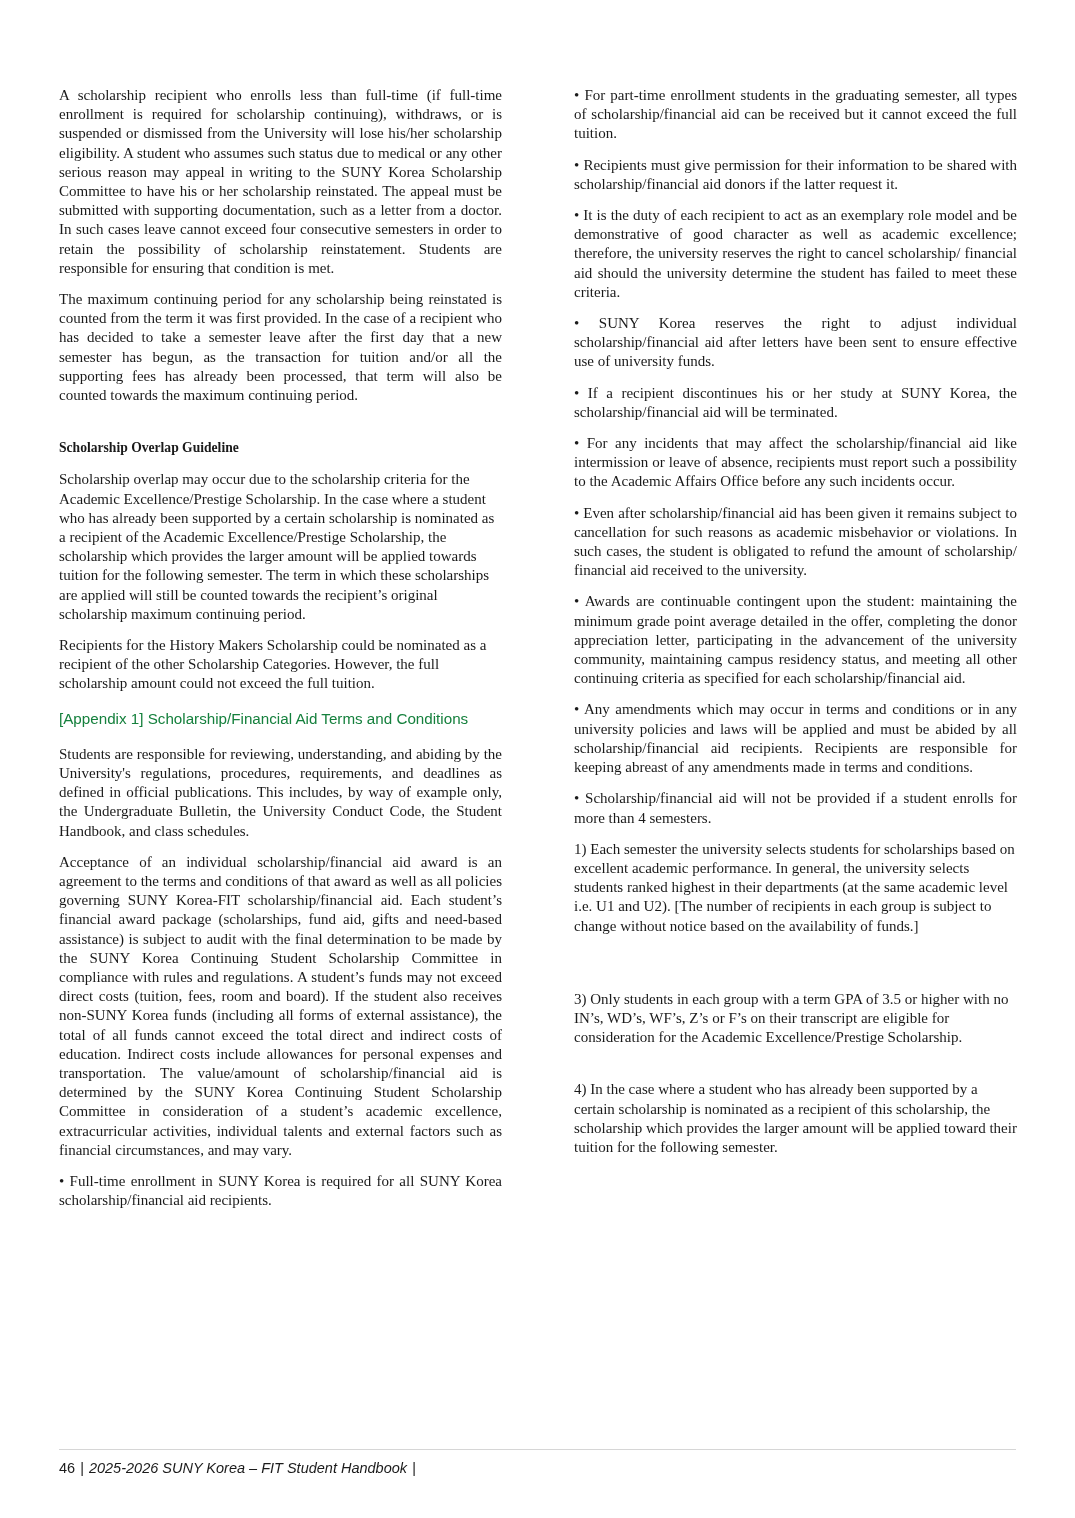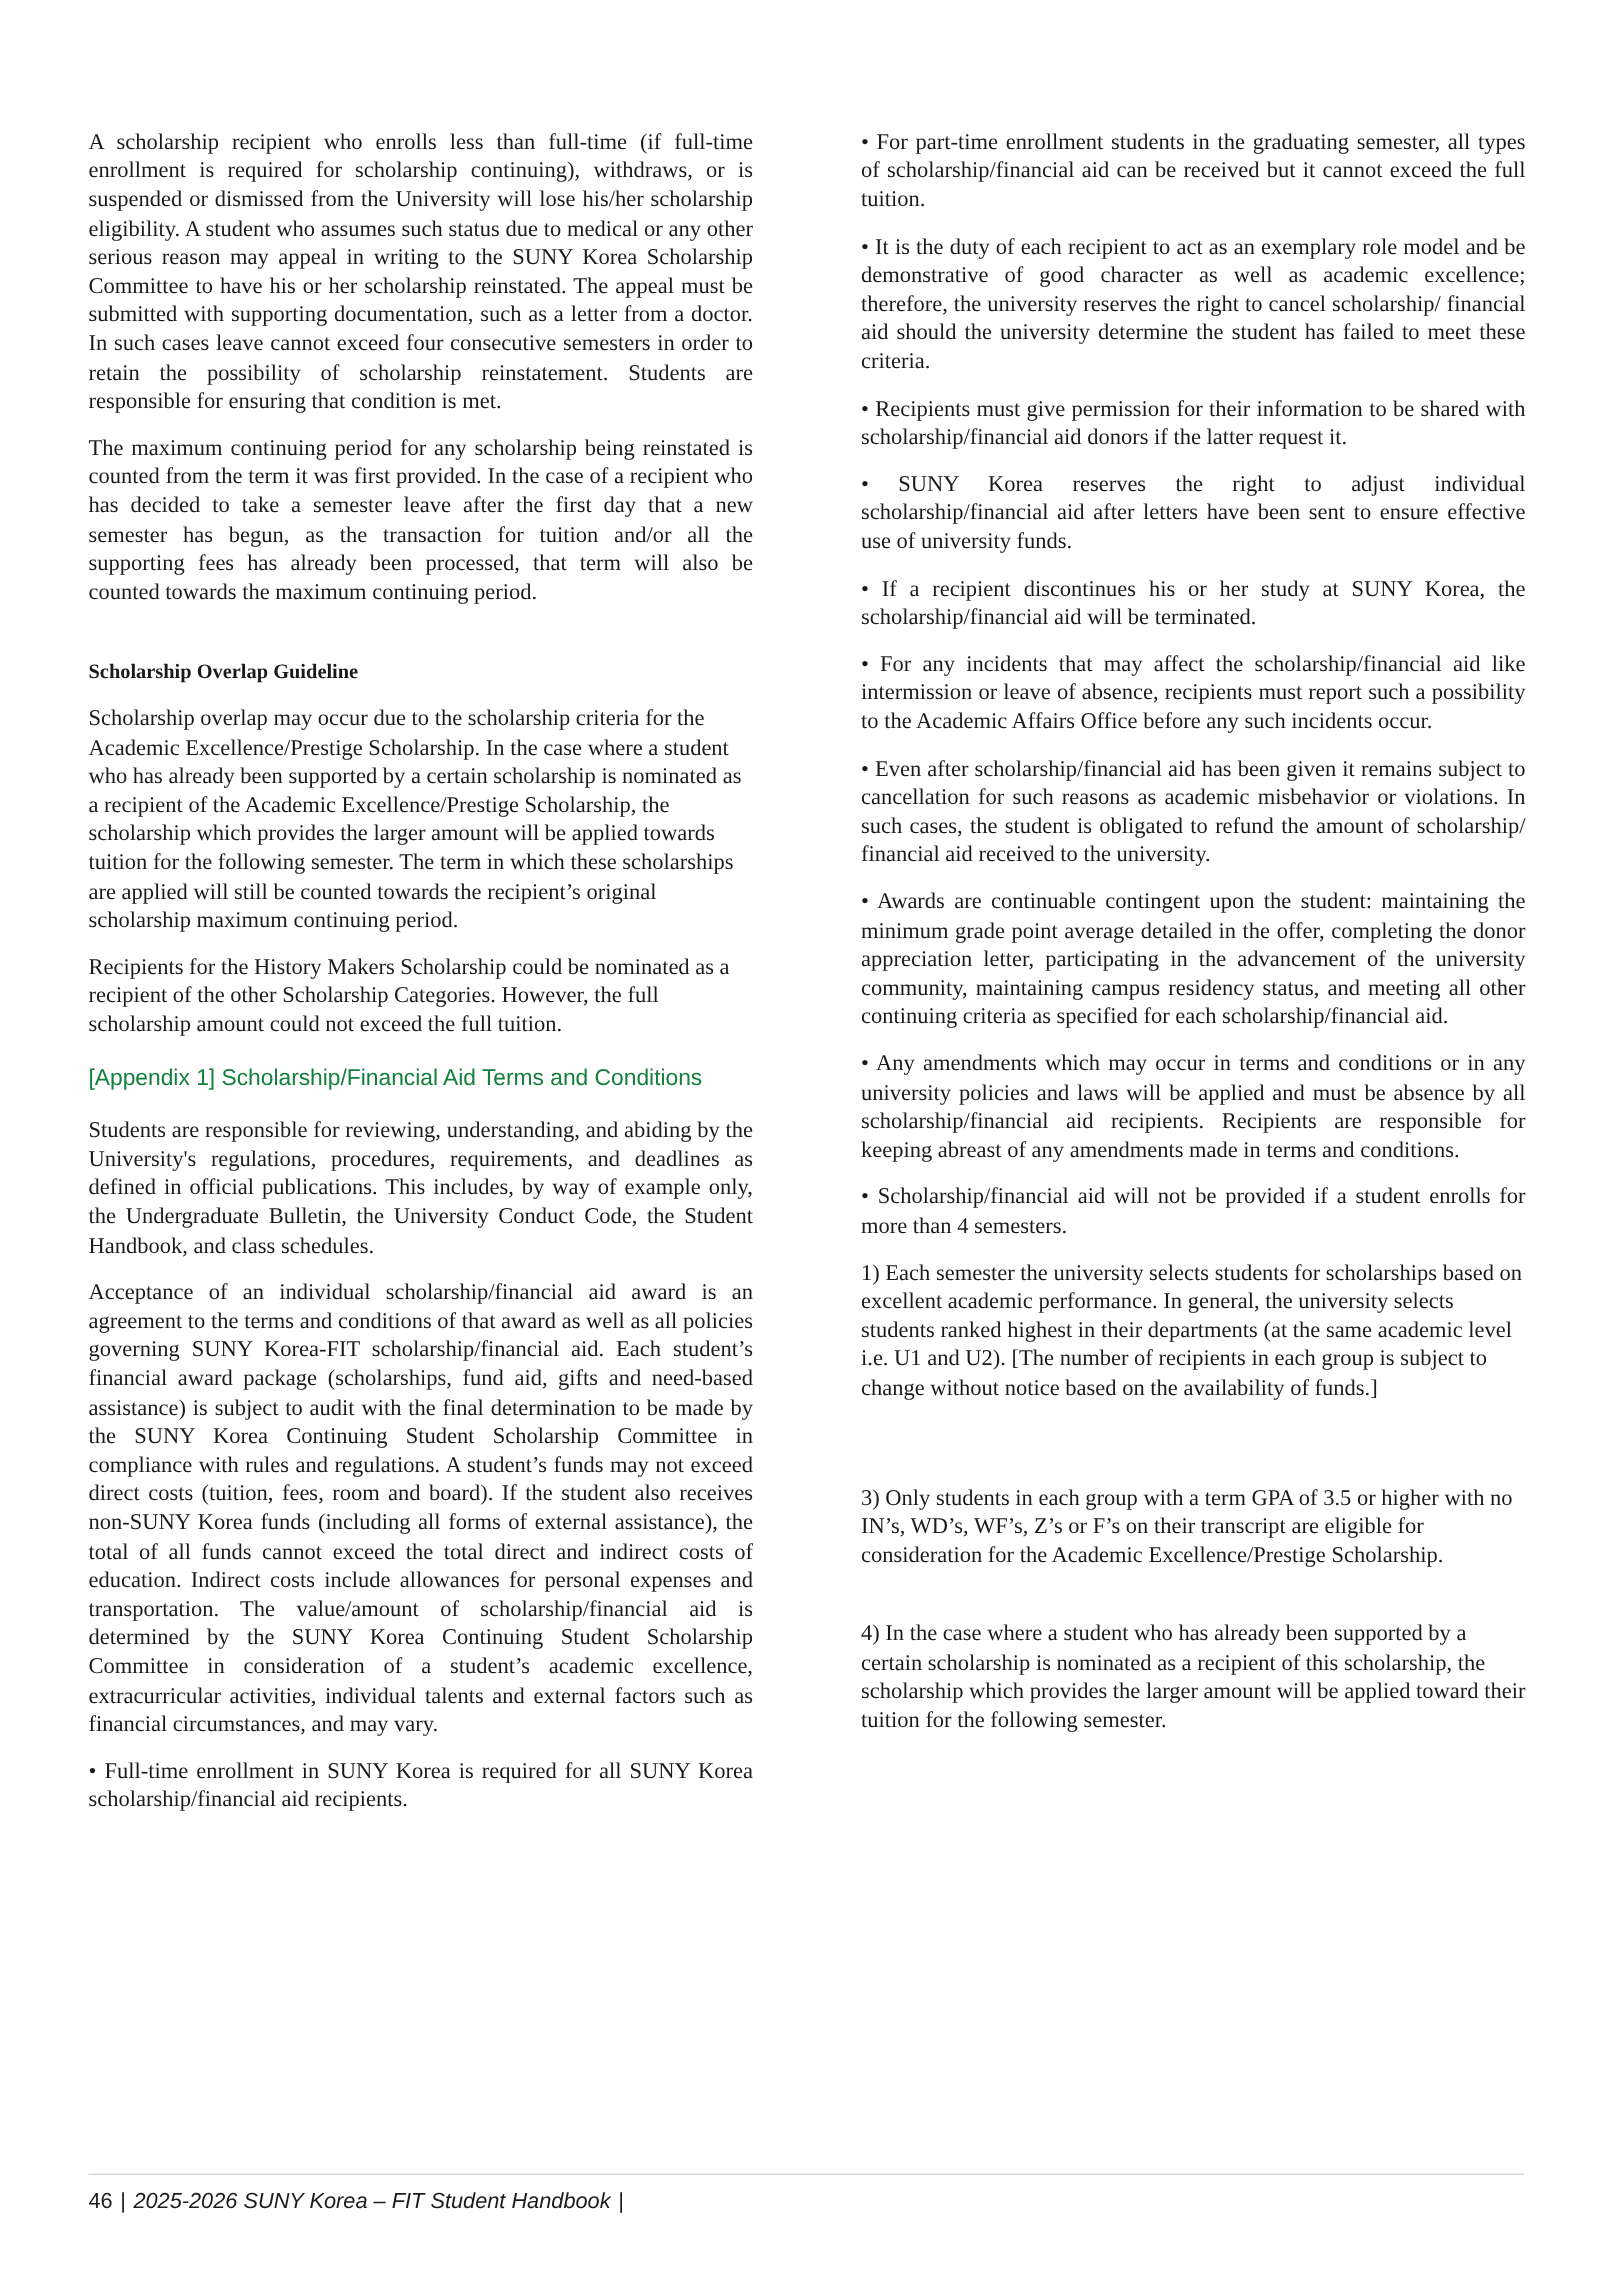--- a/index.html
+++ b/index.html
@@ -89,28 +89,28 @@
         <div class="blk heading-serif-bold">Scholarship Overlap Guideline</div>
         <div class="blk paragraph-left">Scholarship overlap may occur due to the scholarship criteria for the Academic Excellence/Prestige Scholarship. In the case where a student who has already been supported by a certain scholarship is nominated as a recipient of the Academic Excellence/Prestige Scholarship, the scholarship which provides the larger amount will be applied towards tuition for the following semester. The term in which these scholarships are applied will still be counted towards the recipient’s original scholarship maximum continuing period.</div>
         <div class="blk paragraph-left">Recipients for the History Makers Scholarship could be nominated as a recipient of the other Scholarship Categories. However, the full scholarship amount could not exceed the full tuition.</div>
         <div class="blk heading-sans"> [Appendix 1] Scholarship/Financial Aid Terms and Conditions</div>
         <div class="blk paragraph-justified">Students are responsible for reviewing, understanding, and abiding by the University's regulations, procedures, requirements, and deadlines as defined in official publications. This includes, by way of example only, the Undergraduate Bulletin, the University Conduct Code, the Student Handbook, and class schedules.</div>
         <div class="blk paragraph-justified">Acceptance of an individual scholarship/financial aid award is an agreement to the terms and conditions of that award as well as all policies governing SUNY Korea-FIT scholarship/financial aid. Each student’s financial award package (scholarships, fund aid, gifts and need-based assistance) is subject to audit with the final determination to be made by the SUNY Korea Continuing Student Scholarship Committee in compliance with rules and regulations. A student’s funds may not exceed direct costs (tuition, fees, room and board). If the student also receives non-SUNY Korea funds (including all forms of external assistance), the total of all funds cannot exceed the total direct and indirect costs of education. Indirect costs include allowances for personal expenses and transportation. The value/amount of scholarship/financial aid is determined by the SUNY Korea Continuing Student Scholarship Committee in consideration of a student’s academic excellence, extracurricular activities, individual talents and external factors such as financial circumstances, and may vary.</div>
         <div class="blk bullet-justified">• Full-time enrollment in SUNY Korea is required for all SUNY Korea scholarship/financial aid recipients.</div>
       </div>
     <div class="col">
         <div class="blk bullet-justified">•  For part-time enrollment students in the graduating semester, all types of scholarship/financial aid can be received but it cannot exceed the full tuition.</div>
+        <div class="blk bullet-justified">• Recipients must give permission for their information to be shared with scholarship/financial aid donors if the latter request it.</div>
         <div class="blk bullet-justified">• It is the duty of each recipient to act as an exemplary role model and be demonstrative of good character as well as academic excellence; therefore, the university reserves the right to cancel scholarship/ financial aid should the university determine the student has failed to meet these criteria.</div>
-        <div class="blk bullet-justified">• Recipients must give permission for their information to be shared with scholarship/financial aid donors if the latter request it.</div>
         <div class="blk bullet-justified">•  SUNY Korea reserves the right to adjust individual scholarship/financial aid after letters have been sent to ensure effective use of university funds.</div>
         <div class="blk bullet-justified">• If a recipient discontinues his or her study at SUNY Korea, the scholarship/financial aid will be terminated.</div>
         <div class="blk bullet-justified">• For any incidents that may affect the scholarship/financial aid like intermission or leave of absence, recipients must report such a possibility to the Academic Affairs Office before any such incidents occur.</div>
         <div class="blk bullet-justified">• Even after scholarship/financial aid has been given it remains subject to cancellation for such reasons as academic misbehavior or violations. In such cases, the student is obligated to refund the amount of scholarship/ financial aid received to the university.</div>
         <div class="blk bullet-justified">•  Awards are continuable contingent upon the student: maintaining the minimum grade point average detailed in the offer, completing the donor appreciation letter, participating in the advancement of the university community, maintaining campus residency status, and meeting all other continuing criteria as specified for each scholarship/financial aid.</div>
-        <div class="blk bullet-justified">• Any amendments which may occur in terms and conditions or in any university policies and laws will be applied and must be absence by all scholarship/financial aid recipients. Recipients are responsible for keeping abreast of any amendments made in terms and conditions.</div>
+        <div class="blk bullet-justified">• Any amendments which may occur in terms and conditions or in any university policies and laws will be applied and must be abided by all scholarship/financial aid recipients. Recipients are responsible for keeping abreast of any amendments made in terms and conditions.</div>
         <div class="blk bullet-justified">• Scholarship/financial aid will not be provided if a student enrolls for more than 4 semesters.</div>
         <div class="blk numbered-left">1) Each semester the university selects students for scholarships based on excellent academic performance. In general, the university selects students ranked highest in their departments (at the same academic level i.e. U1 and U2). [The number of recipients in each group is subject to change without notice based on the availability of funds.]</div>
         <div class="blk spacer"></div>
         <div class="blk spacer"></div>
         <div class="blk numbered-left">3) Only students in each group with a term GPA of 3.5 or higher with no IN’s, WD’s, WF’s, Z’s or F’s on their transcript are eligible for consideration for the Academic Excellence/Prestige Scholarship.</div>
         <div class="blk spacer"></div>
         <div class="blk numbered-left">4) In the case where a student who has already been supported by a certain scholarship is nominated as a recipient of this scholarship, the scholarship which provides the larger amount will be applied toward their tuition for the following semester.</div>
       </div>
   </div>
 </div>

